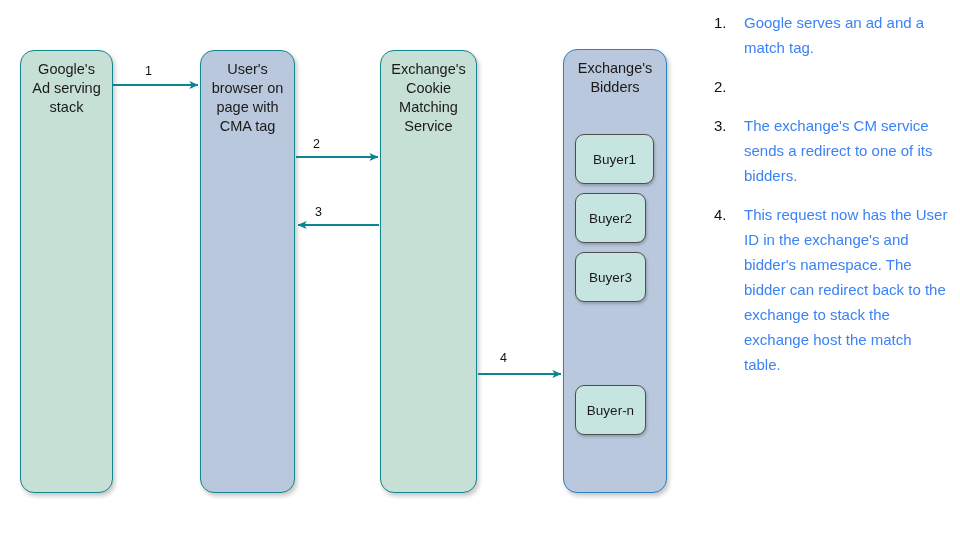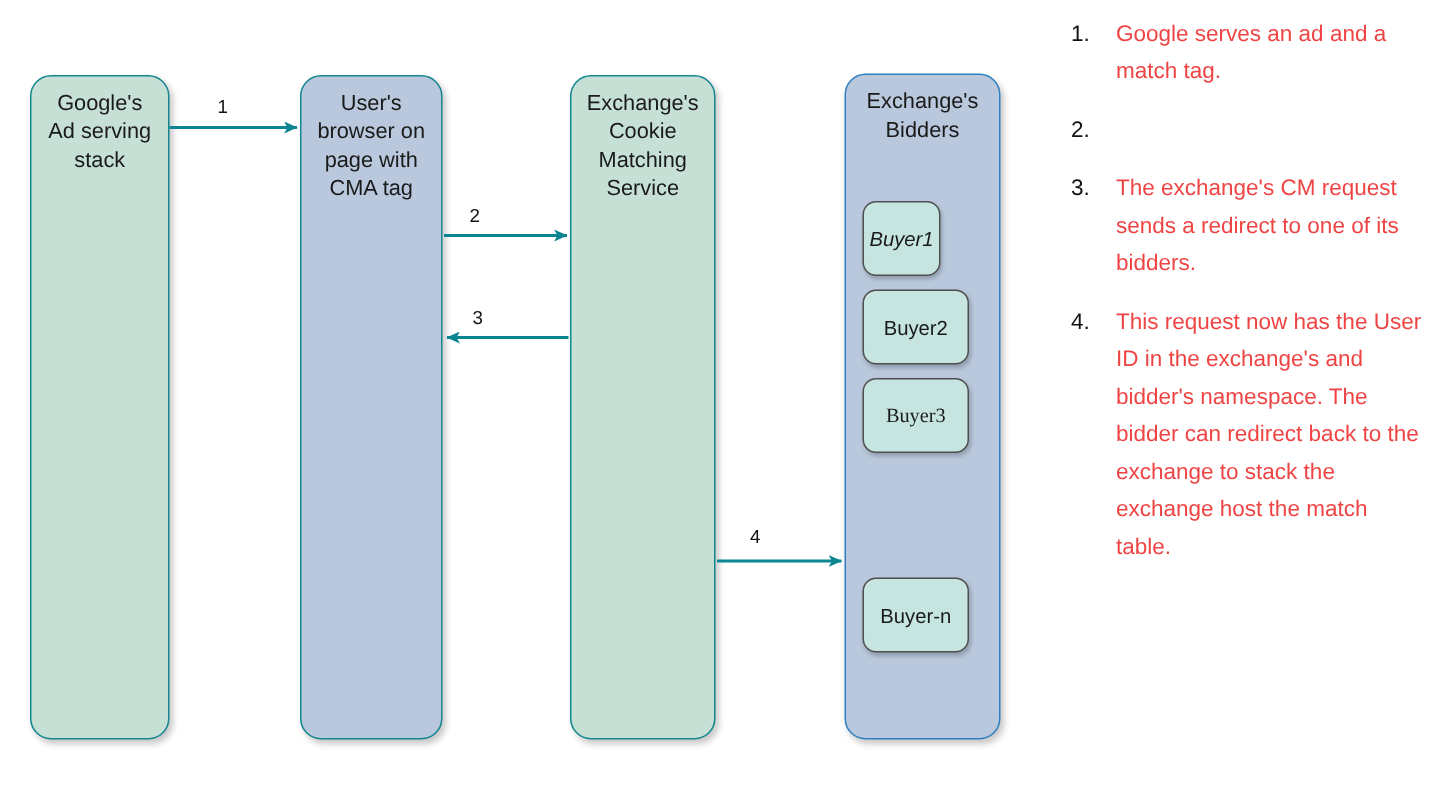--- a/index.html
+++ b/index.html
@@ -97,21 +97,21 @@
     line-height: 25px;
     color: #111;
     text-align: left;
     padding-left: 8px;
     box-sizing: border-box;
   }
   .step-text {
     flex: 1 1 auto;
     font-size: 15px;
     line-height: 25px;
-    color: #ef4444;
+    color: #3b82f6;
   }
 </style>
 </head>
 <body>
 
 <div id="canvas">
 
   <div class="lane lane-blue-teal" style="left:200px; top:50px; width:95px; height:443px;">
     <span class="lane-title">User's
 browser on
@@ -130,27 +130,27 @@
 Cookie
 Matching
 Service</span>
   </div>
 
   <div class="lane lane-blue" style="left:563px; top:49px; width:104px; height:444px;">
     <span class="lane-title">Exchange's
 Bidders</span>
   </div>
 
-  <div class="buyer" style="left:575px; top:134px; width:52px; height:50px;font-style:italic;">
+  <div class="buyer" style="left:575px; top:134px; width:79px; height:50px;">
     <span>Buyer1</span>
   </div>
   <div class="buyer" style="left:575px; top:193px; width:71px; height:50px;">
     <span>Buyer2</span>
   </div>
-  <div class="buyer" style="left:575px; top:252px; width:71px; height:50px;font-family:Liberation Serif, serif;">
+  <div class="buyer" style="left:575px; top:252px; width:71px; height:50px;">
     <span>Buyer3</span>
   </div>
   <div class="buyer" style="left:575px; top:385px; width:71px; height:50px;text-align:center;">
     <span>Buyer-n</span>
   </div>
 
   <svg class="arrow-svg">
     <defs>
       <marker id="ah-r" markerWidth="9" markerHeight="8" refX="8.6" refY="4" orient="auto" markerUnits="userSpaceOnUse">
         <path d="M0,0 L9,4 L0,8 L2.2,4 Z" fill="#0b8591"></path>
@@ -173,21 +173,21 @@
   <ol id="steps" style="list-style:none; margin:0; padding:0;">
     <li class="step">
       <div class="step-num">1.</div>
       <div class="step-text">Google serves an ad and a match tag.</div>
     </li>
     <li class="step">
       <div class="step-num">2.</div>
     </li>
     <li class="step">
       <div class="step-num">3.</div>
-      <div class="step-text">The exchange's CM request sends a redirect to one of its bidders.</div>
+      <div class="step-text">The exchange's CM service sends a redirect to one of its bidders.</div>
     </li>
     <li class="step">
       <div class="step-num">4.</div>
       <div class="step-text">This request now has the User ID in the exchange's and bidder's namespace. The bidder can redirect back to the exchange to stack the exchange host the match table.</div>
     </li>
   </ol>
 
 </div>
 
 </body></html>

